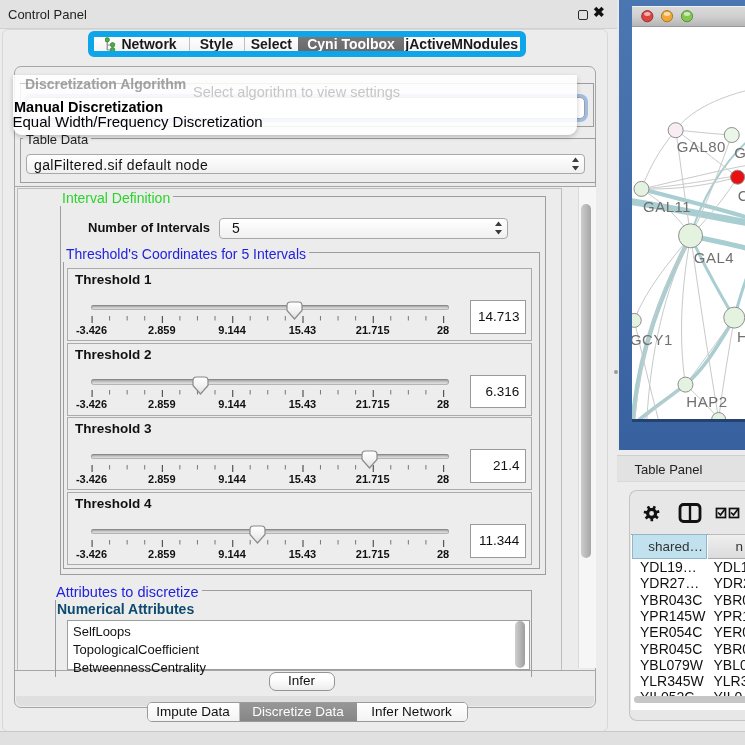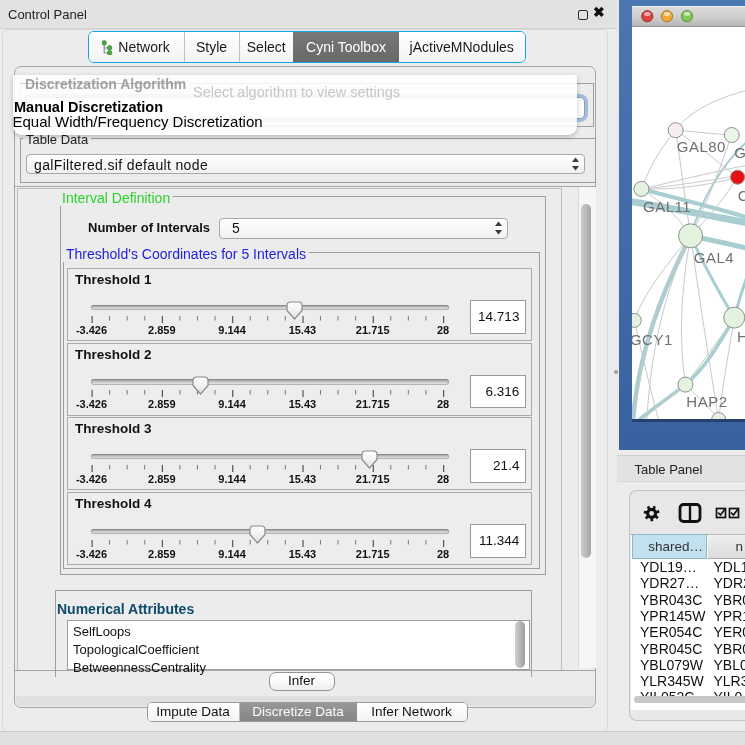--- a/index.html
+++ b/index.html
@@ -16,21 +16,21 @@
   <div class="abs" style="left:0;top:0;width:617px;height:731px;background:#ececec;"></div>
 
   <div class="abs" style="left:0;top:0;width:617px;height:28px;background:#e2e2e2;border-bottom:1px solid #d0d0d0;"></div>
   <div class="abs" style="left:8px;top:7px;font-size:13px;color:#222;">Control Panel</div>
 
   <div class="abs" style="left:578px;top:10px;width:8px;height:8px;border:1.6px solid #2b2b2b;border-radius:2px;"></div>
   <div class="abs" style="left:593px;top:4px;font-size:14px;color:#111;font-weight:bold;">✖</div>
 
   <div class="abs" style="left:2px;top:29px;width:604px;height:701px;border:1px solid #d8d8d8;border-radius:6px;"></div>
 
-  <div class="abs" style="left:87.5px;top:31px;width:438px;height:32px;background:#fff;border:1px solid #0ea5e9;border-radius:6px;box-sizing:border-box;display:flex;overflow:hidden;">
+  <div class="abs" style="left:87.5px;top:31px;width:438px;height:26px;background:#fff;border:6px solid #0ea5e9;border-radius:6px;box-sizing:border-box;display:flex;overflow:hidden;font-weight:bold;">
     <div style="flex:0 0 95px;display:flex;align-items:center;justify-content:center;border-right:1px solid #c0c0c0;font-size:14px;color:#1a1a1a;background:linear-gradient(#ffffff,#f3f3f3);">
       <svg width="12" height="16" viewBox="0 0 12 16" style="margin-right:4px;">
         <line x1="2.2" y1="4" x2="2.2" y2="14" stroke="#8a8a8a" stroke-width="1.2"></line>
         <line x1="2.2" y1="9" x2="7.5" y2="9" stroke="#8a8a8a" stroke-width="1"></line>
         <line x1="2.2" y1="14" x2="7.5" y2="14" stroke="#8a8a8a" stroke-width="1"></line>
         <circle cx="2.2" cy="3.8" r="2.2" fill="#4cae44" stroke="#2d7a28" stroke-width="0.7"></circle>
         <circle cx="7.6" cy="8.8" r="2.2" fill="#4cae44" stroke="#2d7a28" stroke-width="0.7"></circle>
         <circle cx="7.6" cy="13.7" r="2.2" fill="#4cae44" stroke="#2d7a28" stroke-width="0.7"></circle>
       </svg>Network</div>
     <div style="flex:0 0 54px;display:flex;align-items:center;justify-content:center;border-right:1px solid #c0c0c0;font-size:14px;color:#1a1a1a;background:linear-gradient(#ffffff,#f3f3f3);">Style</div>
@@ -245,20 +245,21 @@
             <stop offset="0.5" stop-color="#f2f2f2"></stop>
             <stop offset="1" stop-color="#e0e0e0"></stop>
           </linearGradient>
         </defs>
         <path d="M1 4.5 Q1 1 4.5 1 H12.5 Q16 1 16 4.5 V9.5 L8.5 18 L1 9.5 Z" fill="url(#thg3)" stroke="#8a8a8a" stroke-width="1.2"></path>
       </svg>
       <div class="abs" style="left:470.4px;top:524.1px;width:56px;height:33.5px;background:#fff;border:1px solid #9a9a9a;box-sizing:border-box;font-size:13.5px;color:#111;text-align:right;line-height:32px;padding-right:6px;">11.344</div>
     </div>
 
   <div class="gb" style="left:54.5px;top:590px;width:475px;height:86px;border-bottom:none;"></div>
+  <div class="gbt" style="left:53px;top:584px;color:#2222dd;font-size:14.5px;">Attributes to discretize</div>
   <div class="abs" style="left:57px;top:601px;font-size:14px;font-weight:bold;color:#0c4a6e;">Numerical Attributes</div>
   <div class="abs" style="left:67px;top:620px;width:462.5px;height:49.5px;background:#fff;border:1px solid #9d9d9d;box-sizing:border-box;"></div>
   <div class="abs" style="left:73px;top:624px;font-size:13px;color:#111;">SelfLoops</div>
   <div class="abs" style="left:73px;top:642px;font-size:13px;color:#111;">TopologicalCoefficient</div>
   <div class="abs" style="left:73px;top:660px;font-size:13px;color:#111;">BetweennessCentrality</div>
   <div class="abs" style="left:514.5px;top:621px;width:10px;height:47px;background:linear-gradient(90deg,#cfcfcf,#9e9e9e);border-radius:5px;"></div>
 
   <div class="abs" style="left:268.5px;top:672px;width:66px;height:18.5px;background:linear-gradient(#ffffff 30%,#ededed);border:1px solid #949494;border-radius:7px;box-sizing:border-box;text-align:center;font-size:13.5px;color:#111;line-height:16.5px;">Infer</div>
 
   <div class="abs" style="left:146.5px;top:701.5px;width:321px;height:20px;background:#fff;border:1px solid #9a9a9a;border-radius:5px;box-sizing:border-box;display:flex;overflow:hidden;">

